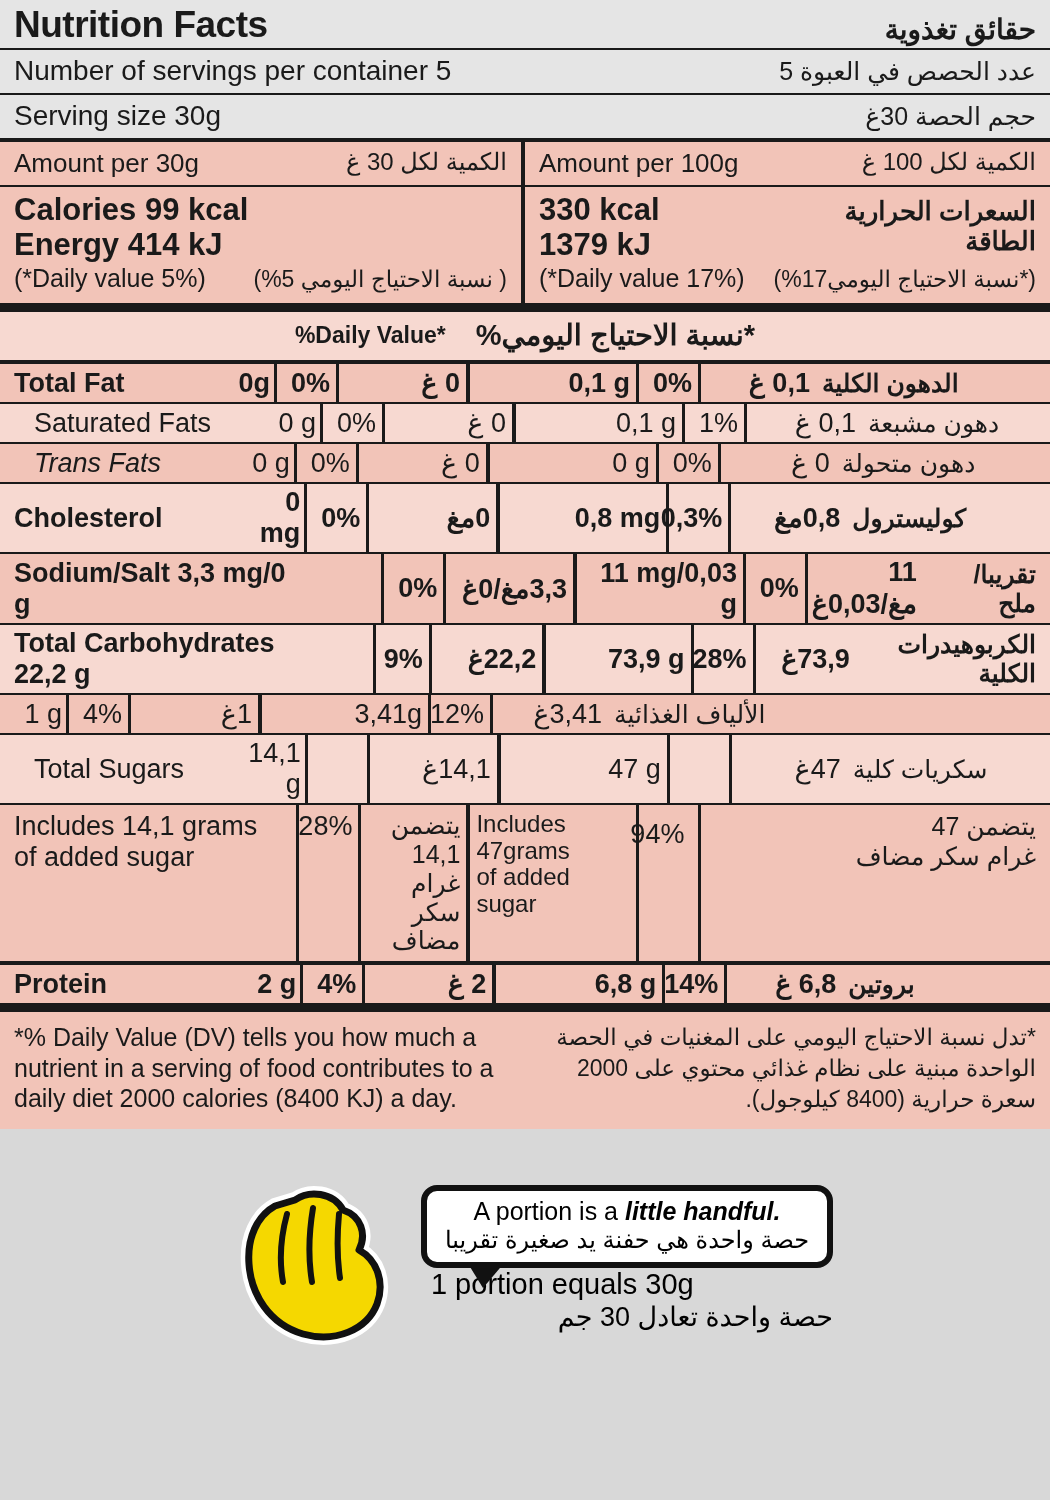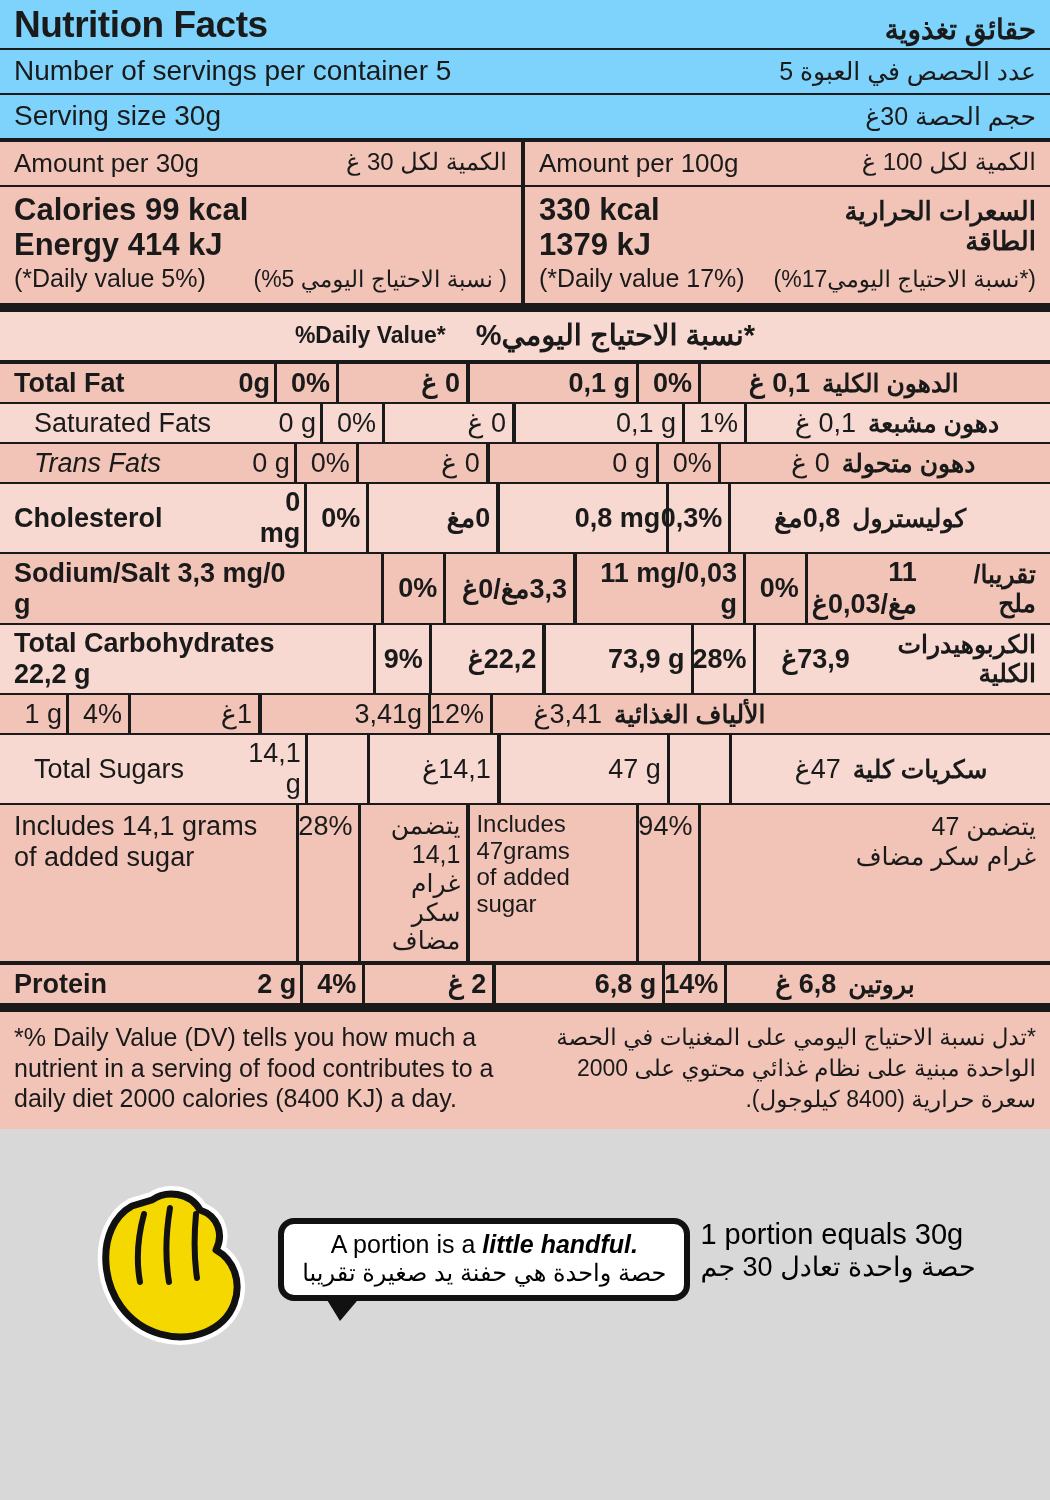--- a/index.html
+++ b/index.html
@@ -13,21 +13,21 @@
   .panel {
     width: 1050px;
     background: #f2c4b8;
     color: #1a1a1a;
   }
   
   .row { display: flex; width: 100%; align-items: stretch; }
   .sep-thin { border-bottom: 2px solid #1a1a1a; }
   .sep-med  { border-bottom: 4px solid #1a1a1a; }
   .sep-thick{ border-bottom: 9px solid #1a1a1a; }
-  .salmon { background: #7dd3fc; }
+  .salmon { background: #e5e5e5; }
   .pale   { background: #f7d9d1; }
   .lite   { background: #f2c4b8; }
 
   
   .hdr-title {
     display: flex; justify-content: space-between; align-items: flex-end;
     padding: 4px 14px 2px 14px;
   }
   .hdr-title .en { font-size: 37px; font-weight: bold; letter-spacing: -0.5px; }
   .hdr-title .ar { font-size: 28px; font-weight: bold; direction: rtl; }
@@ -72,32 +72,32 @@
   
   .nrow { display: flex; width: 100%; }
   
   .c-enlabel { flex: 1 1 auto; padding: 3px 6px 3px 14px; display: flex; align-items: center; font-size: 27px; }
   .c-enval   { width: 66px; text-align: right; padding: 3px 4px; font-size: 27px; display:flex; align-items:center; justify-content:flex-end; }
   .c-enpct   { width: 62px; text-align: right; padding: 3px 6px; font-size: 27px; border-left: 3px solid #1a1a1a; display:flex; align-items:center; justify-content:flex-end; }
   .c-arval   { width: 130px; padding: 3px 6px; font-size: 27px; direction: rtl; border-left: 3px solid #1a1a1a; display:flex; align-items:center; }
   .c-enval2  { width: 170px; text-align: right; padding: 3px 6px; font-size: 27px; border-left: 4px solid #1a1a1a; display:flex; align-items:center; justify-content:flex-end; }
   .c-enpct2  { width: 62px; text-align: right; padding: 3px 6px; font-size: 27px; border-left: 3px solid #1a1a1a; display:flex; align-items:center; justify-content:flex-end; }
   .c-arval2  { width: 118px; padding: 3px 6px; font-size: 27px; direction: rtl; border-left: 3px solid #1a1a1a; display:flex; align-items:center; }
-  .c-arlabel { flex: 1 1 auto; padding: 3px 14px 3px 6px; font-size: 25px; direction: rtl; text-align: right; display:flex; align-items:center; justify-content:flex-end;font-weight:bold; }
+  .c-arlabel { flex: 1 1 auto; padding: 3px 14px 3px 6px; font-size: 25px; direction: rtl; text-align: right; display:flex; align-items:center; justify-content:flex-end; }
 
   .bold { font-weight: bold; }
   .indent { padding-left: 34px; }
   .ital { font-style: italic; }
 
   
   .inc-en { flex: 1 1 auto; padding: 6px 6px 6px 14px; font-size: 27px; line-height: 1.12; }
   .inc-pct { width: 62px; text-align: right; padding: 6px; font-size: 27px; border-left: 3px solid #1a1a1a; display:flex; align-items:flex-start; justify-content:flex-end; }
   .inc-ar { width: 108px; padding: 6px; font-size: 25px; direction: rtl; border-left: 3px solid #1a1a1a; line-height: 1.15; }
   .inc-en2 { width: 170px; padding: 6px; font-size: 24px; border-left: 4px solid #1a1a1a; line-height: 1.1; }
-  .inc-pct2 { width: 62px; text-align: right; padding: 6px; font-size: 27px; border-left: 3px solid #1a1a1a; display:flex; align-items:flex-start; justify-content:flex-end; }
+  .inc-pct2 { width: 62px; text-align: right; padding: 14px; font-size: 27px; border-left: 3px solid #1a1a1a; display:flex; align-items:flex-start; justify-content:flex-end; }
   .inc-blank { width: 118px; border-left: 3px solid #1a1a1a; }
   .inc-arlabel { flex: 1 1 auto; padding: 6px 14px 6px 6px; font-size: 25px; direction: rtl; text-align: right; line-height: 1.2; }
 
   
   .foot { display: flex; padding: 10px 14px 14px 14px; }
   .foot .en { width: 52%; font-size: 25px; line-height: 1.22; padding-right: 12px; }
   .foot .ar { width: 48%; font-size: 23px; line-height: 1.35; direction: rtl; text-align: right; }
 
   
   .portion {
@@ -124,21 +124,21 @@
     content: "";
     position: absolute;
     left: 40px; bottom: -26px;
     border-left: 16px solid transparent;
     border-right: 22px solid transparent;
     border-top: 26px solid #111;
   }
   .eq { margin-left: 10px; }
   .eq .l1 { font-size: 29px; }
   .eq .l2 { font-size: 27px; direction: rtl; text-align: right; }
-  .stack { display: flex; flex-direction: row; }
+  .stack { display: flex; flex-direction: column; }
 </style>
 </head>
 <body>
 
 <div class="panel">
 
   <div class="salmon sep-thin">
     <div class="hdr-title">
       <div class="en">Nutrition Facts</div>
       <div class="ar">حقائق تغذوية</div>

